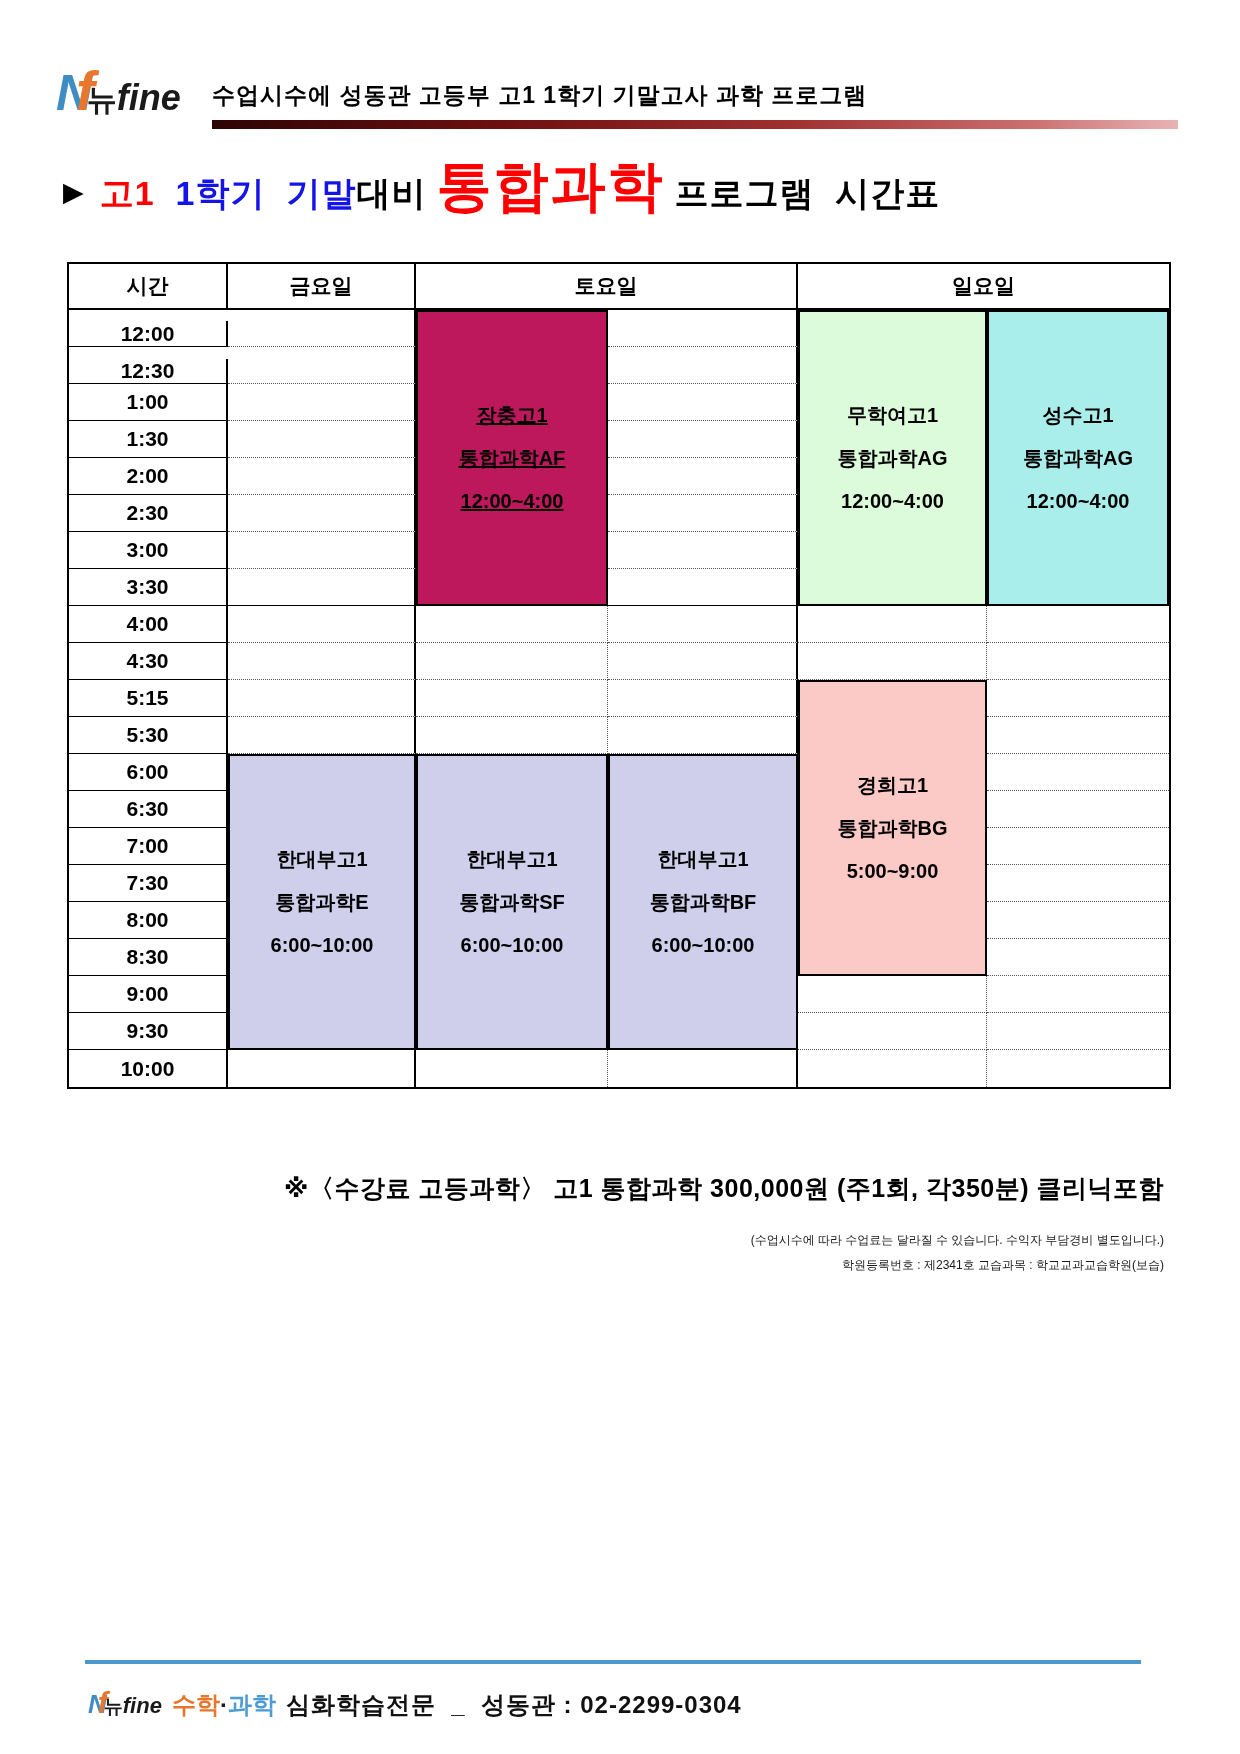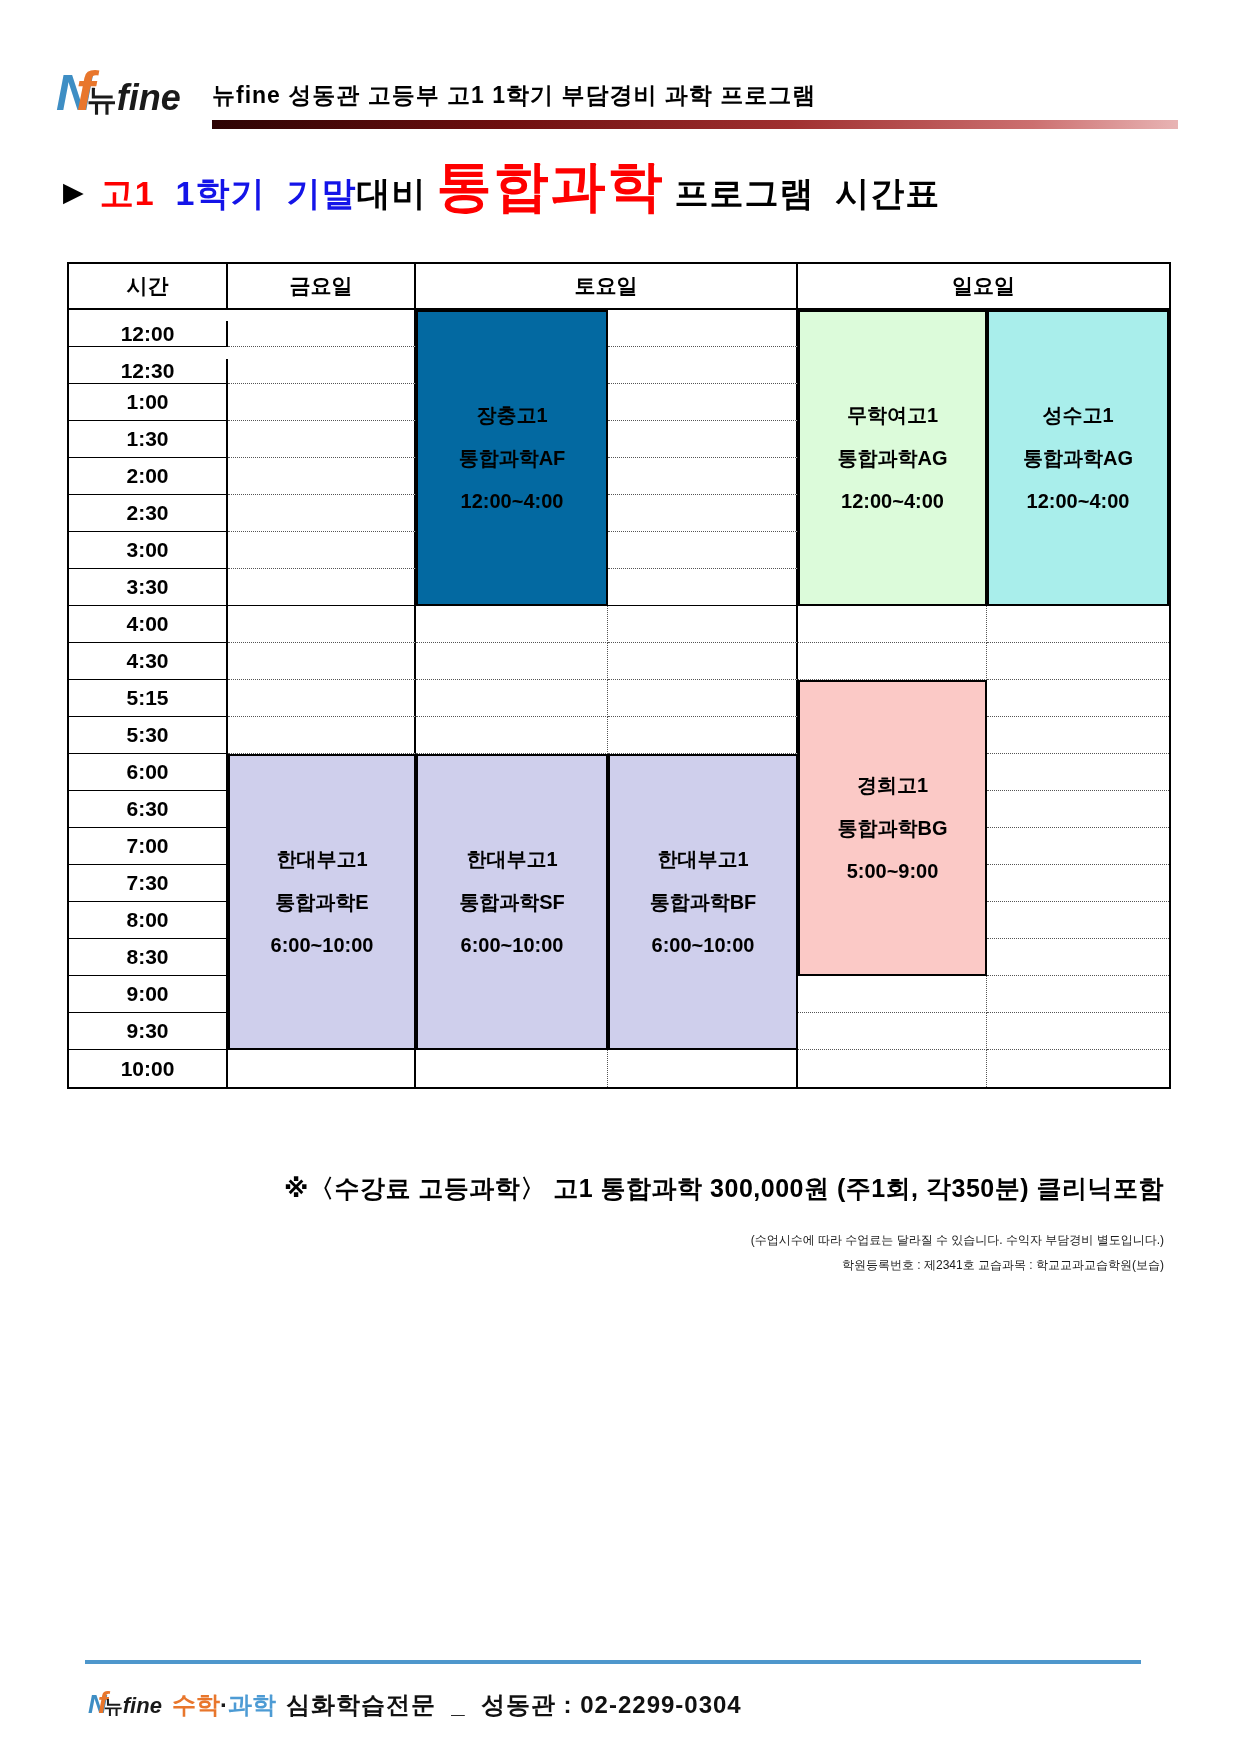--- a/index.html
+++ b/index.html
@@ -62,21 +62,21 @@
 </head>
 <body>
 
 <div class="brand">
   <span class="n">N</span>
     <span class="f">f</span>
     <span class="kr">뉴</span>
     <span class="fine">fine</span>
 </div>
 
-<div class="doc-header">뉴fine 성동관 고등부 고1 1학기 부담경비 과학 프로그램</div>
+<div class="doc-header">수업시수에 성동관 고등부 고1 1학기 기말고사 과학 프로그램</div>
 <div class="grad-bar"></div>
 
 <div class="main-title">
   <span class="bullet">▶</span>
   <span class="t-md red">고1  </span>
   <span class="t-md blue">1학기  기말</span>
   <span class="t-md">대비</span>
   <span class="big-red">통합과학</span>
   <span class="t-md">프로그램  시간표</span>
 </div>
@@ -205,21 +205,21 @@
     <div class="cell r-dot b-dot" style="grid-area: 21 / 3;"></div>
     <div class="cell r-solid b-dot" style="grid-area: 21 / 4;"></div>
     <div class="cell r-dot b-dot" style="grid-area: 21 / 5;"></div>
     <div class="cell b-dot" style="grid-area: 21 / 6;"></div>
     <div class="cell time-cell" style="grid-area: 22 / 1; border-bottom: none;">10:00</div>
     <div class="cell r-solid" style="grid-area: 22 / 2;"></div>
     <div class="cell r-dot" style="grid-area: 22 / 3;"></div>
     <div class="cell r-solid" style="grid-area: 22 / 4;"></div>
     <div class="cell r-dot" style="grid-area: 22 / 5;"></div>
     <div class="cell " style="grid-area: 22 / 6;"></div>
-    <div class="block" style="grid-area: 2 / 3 / span 8; background: #0369a1;">
+    <div class="block" style="grid-area: 2 / 3 / span 8; background: #be185d; text-decoration: underline;">
       <div>장충고1</div>
       <div>통합과학AF</div>
       <div>12:00~4:00</div>
     </div>
     <div class="block" style="grid-area: 2 / 5 / span 8; background: rgb(220, 251, 218);">
       <div>무학여고1</div>
       <div>통합과학AG</div>
       <div>12:00~4:00</div>
     </div>
     <div class="block" style="grid-area: 2 / 6 / span 8; background: rgb(169, 238, 235);">

